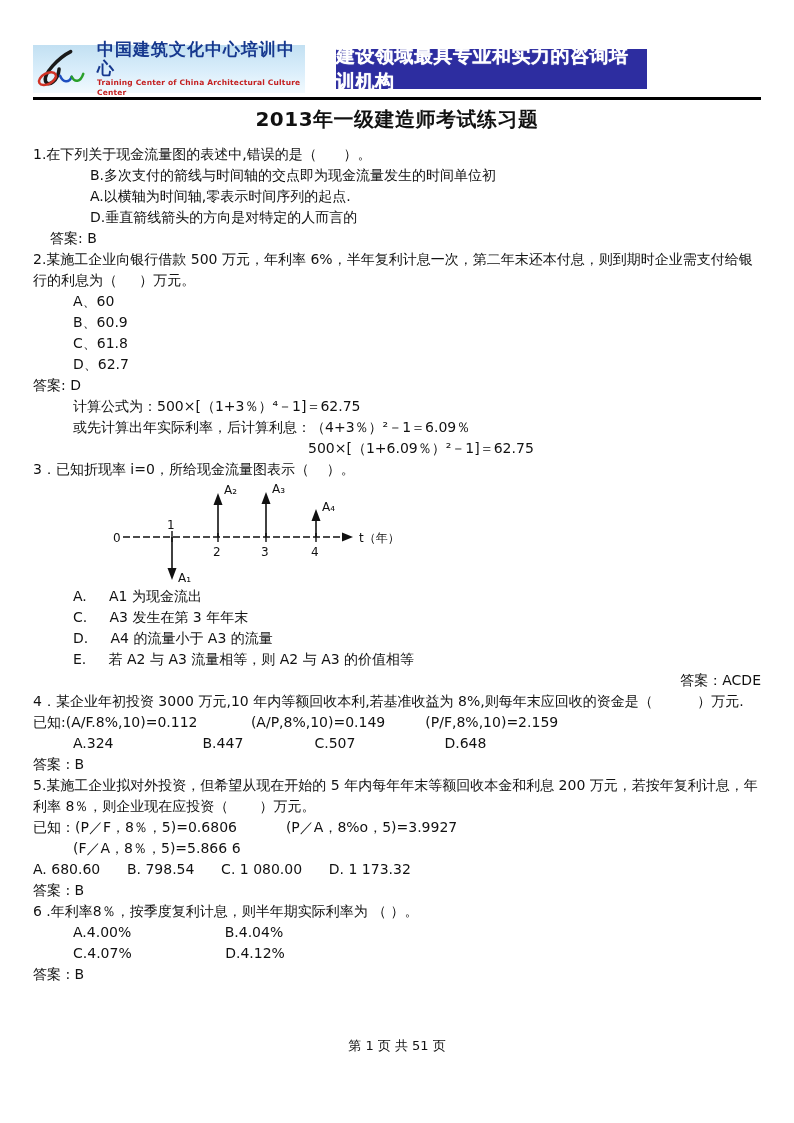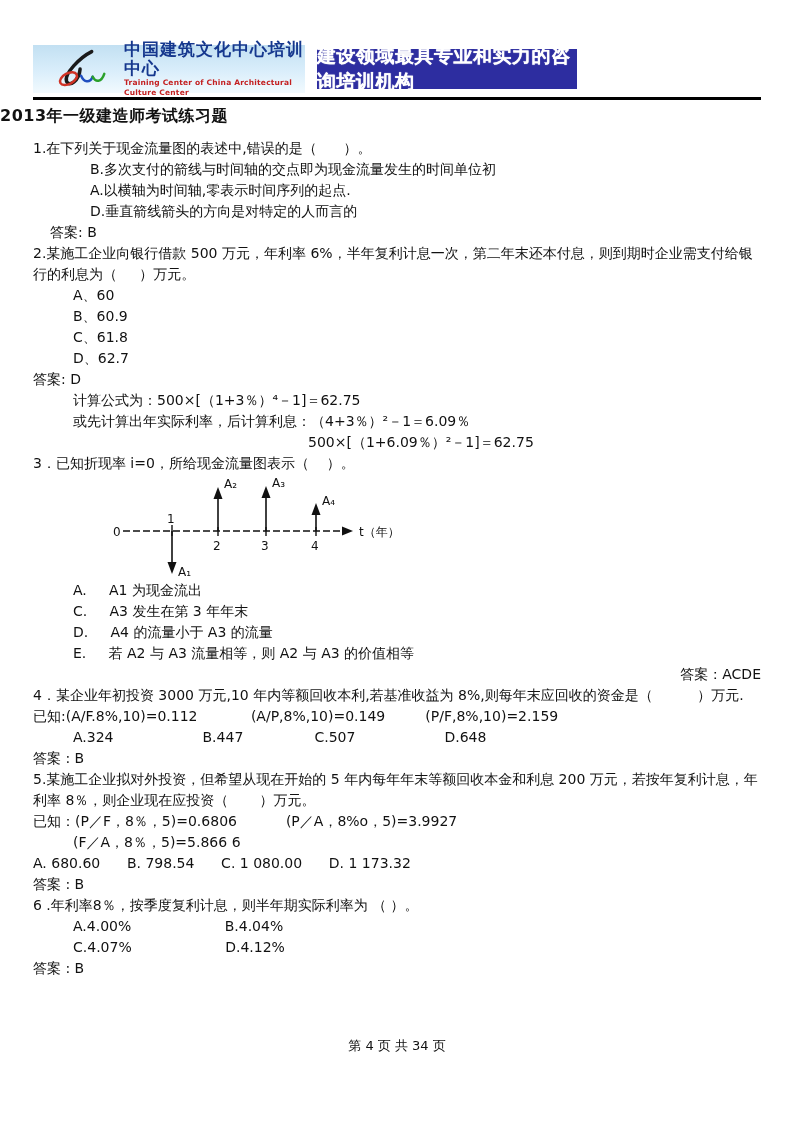--- a/index.html
+++ b/index.html
@@ -10,35 +10,35 @@
     font-family:"DejaVu Sans",sans-serif;
     color:#111;
     overflow:hidden;
     margin:0 auto;
   }
   
   .header{display:flex;align-items:center;margin:44px 33px 0 33px;height:50px;}
   .logo-box{
     width:272px;height:48px;
     background:linear-gradient(180deg,#c2e0f2 0%,#daeefb 55%,#f2fafe 100%);
-    display:flex;align-items:center;gap:12px;padding-left:21px;box-sizing:border-box;
+    display:flex;align-items:center;gap:6px;padding-left:0;box-sizing:border-box;
   }
   .logo-mark{flex:0 0 auto;}
   .logo-text{display:flex;flex-direction:column;justify-content:center;}
   .logo-cn{font-size:17px;font-weight:bold;color:#16388e;letter-spacing:1px;line-height:19px;}
   .logo-en{font-size:7.5px;font-weight:bold;color:#c42121;letter-spacing:.2px;line-height:10px;}
   .banner{
-    margin-left:12px;width:260px;height:40px;
+    margin-left:31px;width:311px;height:40px;
     background:#2d2da0;
     color:#fff;font-size:19px;font-weight:bold;letter-spacing:.5px;
     display:flex;align-items:center;justify-content:center;
     text-shadow:0 0 1px #fff;
   }
   .rule{border:none;border-top:3.5px solid #000;margin:3px 33px 0 33px;}
-  .doc-title{text-align:left;font-size:16px;font-weight:bold;margin-top:6px;letter-spacing:.5px;}
+  .doc-title{text-align:center;font-size:20px;font-weight:bold;margin-top:6px;letter-spacing:.5px;}
   
   .content{margin:11px 33px 0 33px;font-size:14px;line-height:21px;}
   .ln{white-space:pre-wrap;}
   .ind17{margin-left:17px;}
   .ind28{margin-left:40px;}
   .ind40{margin-left:40px;}
   .ind44{margin-left:44px;text-align:right;}
   .ind57{margin-left:57px;}
   .ind275{margin-left:275px;}
   
@@ -141,15 +141,15 @@
     <div class="ln">A. 680.60      B. 798.54      C. 1 080.00      D. 1 173.32</div>
     <div class="ln">答案 : B</div>
 
     <div class="ln">6 .年利率8％，按季度复利计息，则半年期实际利率为 （ ）。</div>
     <div class="ln ind28">A.4.00%                     B.4.04%</div>
     <div class="ln ind28">C.4.07%                     D.4.12%</div>
     <div class="ln">答案 : B</div>
 
   </div>
 
-  <div class="footer">第 4 页 共 34 页</div>
+  <div class="footer">第 1 页 共 51 页</div>
 
 </div>
 
 </body></html>

